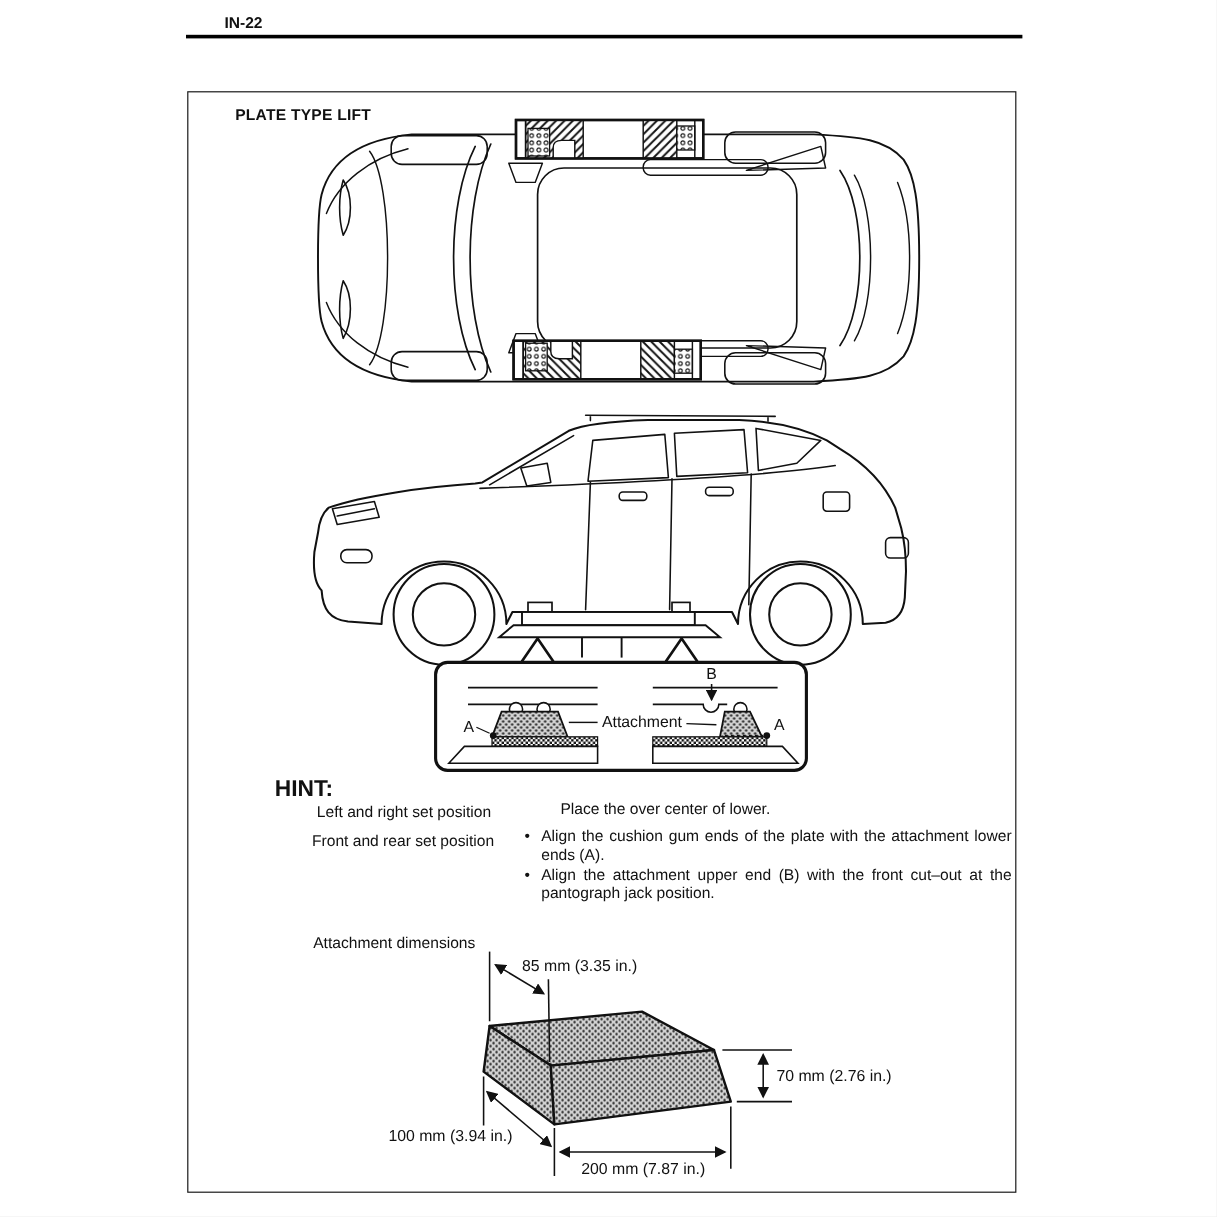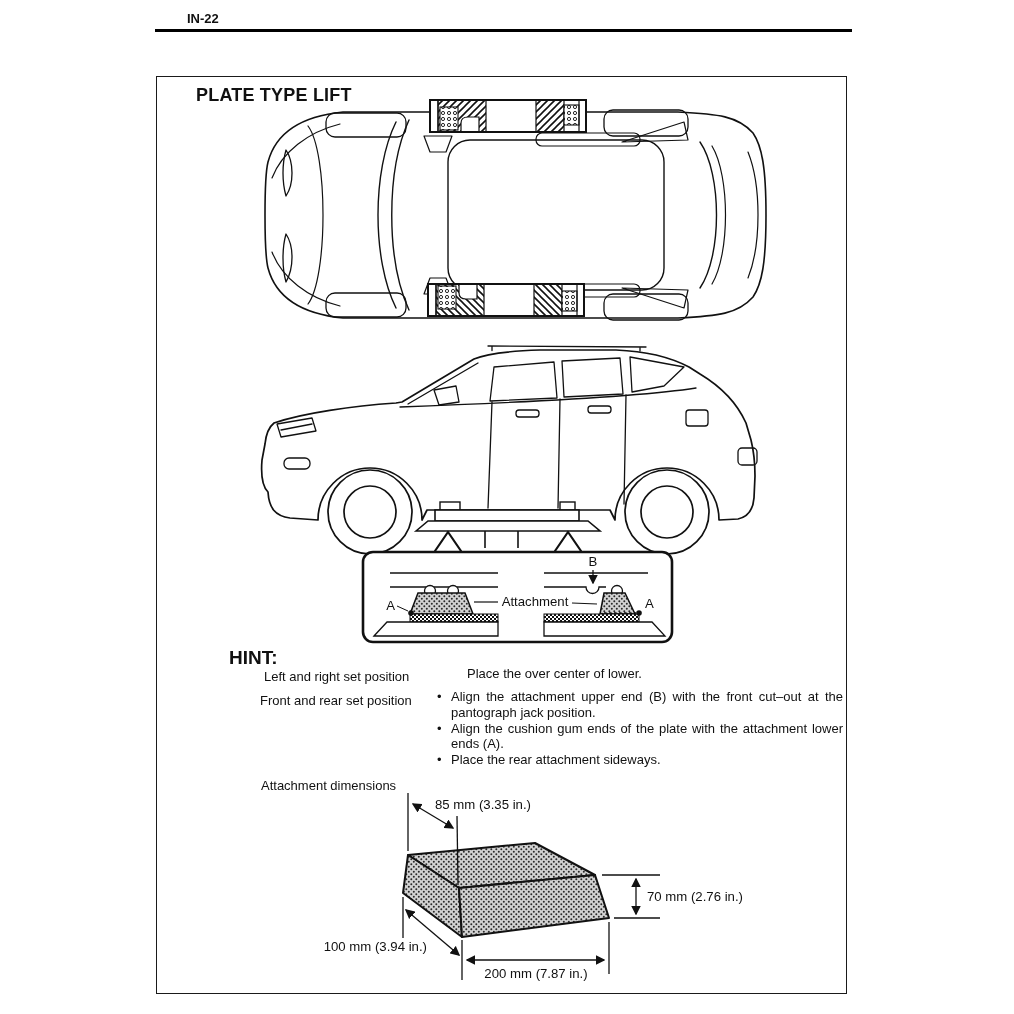--- a/index.html
+++ b/index.html
@@ -20,21 +20,21 @@
 </head>
 <body>
 
 <div class="page">
 
   <div class="t bold" style="left:163px;top:11px;">IN-22</div>
   <div class="header-rule" style="left:155px;top:29px;width:697px;height:3px;"></div>
 
   <div class="content-box" style="left:156px;top:76px;width:689px;height:916px;"></div>
 
-  <div class="t bold" style="left:172px;top:88px;font-size:18px;letter-spacing:.2px;">PLATE TYPE LIFT</div>
+  <div class="t bold" style="left:172px;top:88px;font-size:13px;letter-spacing:.2px;">PLATE TYPE LIFT</div>
 
   <svg style="left:248px;top:92px;" width="524" height="246" viewBox="0 0 524 246">
     <defs>
       <pattern id="pgd" width="5" height="5" patternUnits="userSpaceOnUse">
         <rect width="5" height="5" fill="#d2d2d2"></rect>
         <circle cx="1.3" cy="1.3" r="1" fill="#2a2a2a"></circle>
         <circle cx="3.8" cy="3.8" r="1" fill="#2a2a2a"></circle>
       </pattern>
       <pattern id="pdw" width="6" height="6" patternUnits="userSpaceOnUse">
         <rect width="6" height="6" fill="#fff"></rect>
@@ -171,27 +171,24 @@
       <text x="397" y="268" text-anchor="start" stroke="none">A</text>
     </g>
   </svg>
 
   <div class="t bold" style="left:205px;top:650px;font-size:19px;">HINT:</div>
   <div class="t" style="left:240px;top:669px;">Left and right set position</div>
   <div class="t" style="left:236px;top:693px;">Front and rear set position</div>
   <div class="t" style="left:443px;top:666px;">Place the over center of lower.</div>
   <div class="bullets" style="left:437px;top:689px;">
     <div class="bullet-item">
-      <span class="bullet-dot">•</span><span>Align the attachment upper end (B) with the front cut–out at the pantograph jack position.</span>
-    </div>
-    <div class="bullet-item">
       <span class="bullet-dot">•</span><span>Align the cushion gum ends of the plate with the attachment lower ends (A).</span>
     </div>
     <div class="bullet-item">
-      <span class="bullet-dot">•</span><span>Place the rear attachment sideways.</span>
+      <span class="bullet-dot">•</span><span>Align the attachment upper end (B) with the front cut–out at the pantograph jack position.</span>
     </div>
   </div>
 
   <div class="t" style="left:237px;top:778px;">Attachment dimensions</div>
 
   <svg style="left:300px;top:788px;" width="470" height="200" viewBox="0 0 470 200">
 
     <g stroke="#111" stroke-width="2" stroke-linejoin="round" fill="url(#pgd)">
       <polygon points="108,67 235,55 295,87 159,100"></polygon>
       <polygon points="108,67 159,100 162,149 103,105"></polygon>

